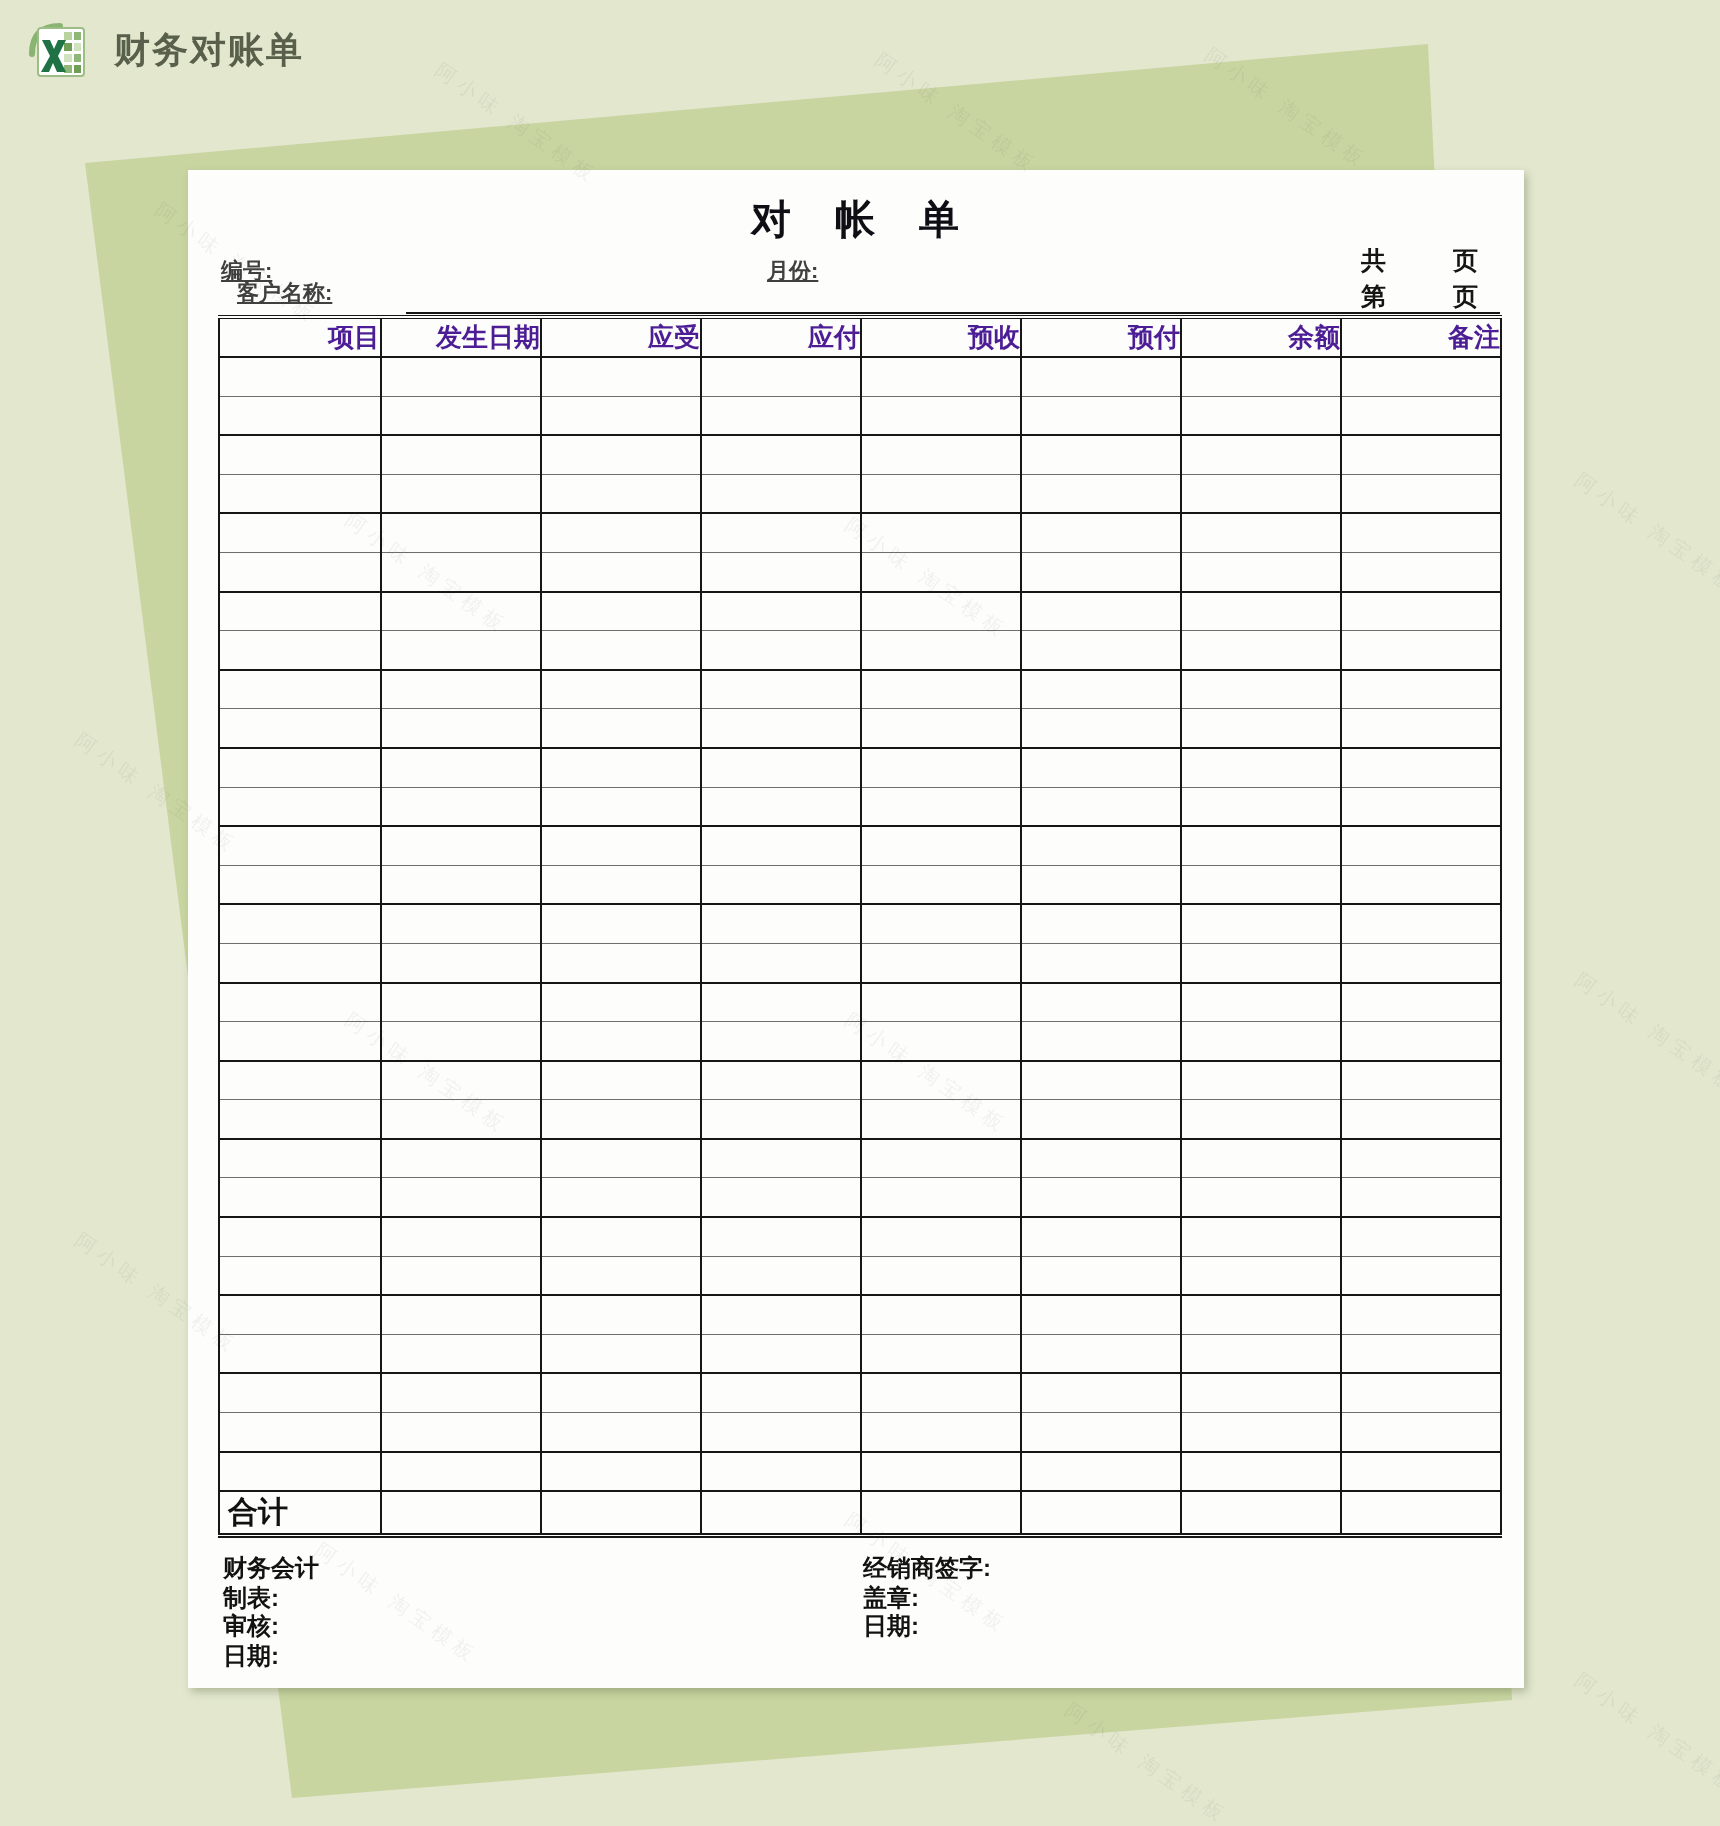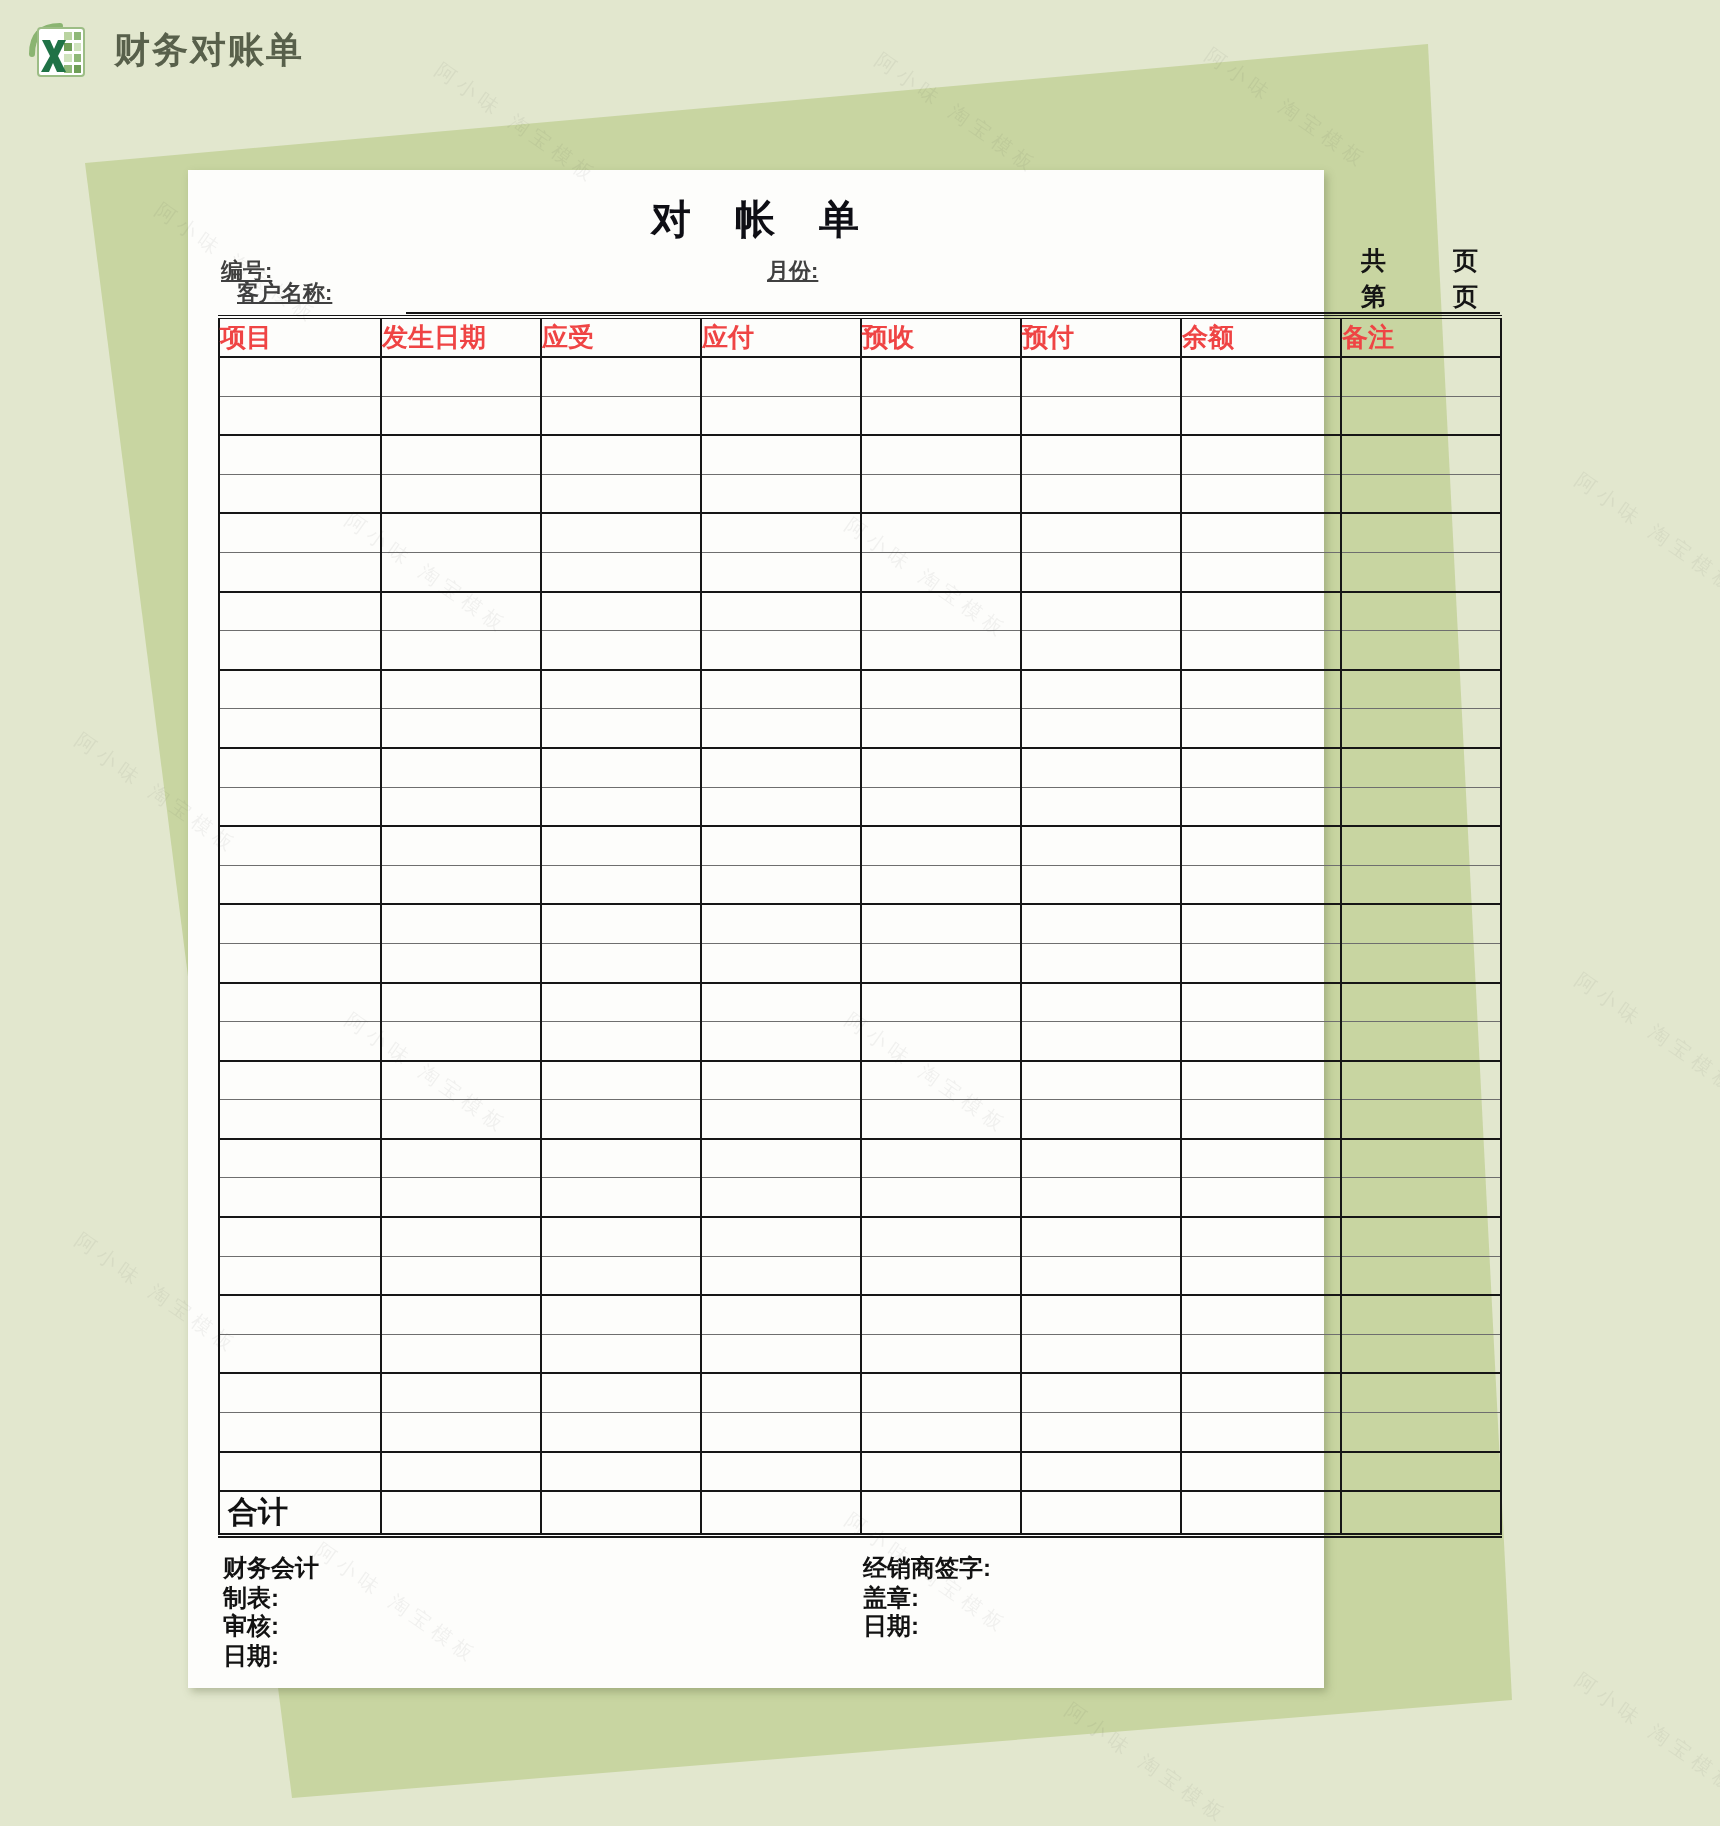--- a/index.html
+++ b/index.html
@@ -22,21 +22,21 @@
     transform:rotate(35deg);
     font-size:20px;letter-spacing:6px;color:#333;opacity:.06;
     white-space:nowrap;
   }
   
   .app-header{position:absolute;left:26px;top:18px;z-index:4;display:flex;align-items:center;}
   .excel-icon{width:64px;height:64px;display:block;}
   .app-title{margin-left:24px;font-size:36px;font-weight:600;color:#58604b;letter-spacing:2px;}
   
   .paper{
-    position:absolute;left:188px;top:170px;width:1136px;height:1518px;
+    position:absolute;left:188px;top:170px;width:1336px;height:1518px;
     background:#fdfdfb;z-index:3;
     box-shadow:3px 4px 8px rgba(90,100,60,.35);
   }
   .doc-title{
     position:absolute;left:0;top:22px;width:100%;text-align:center;
     font-size:40px;font-weight:700;color:#0e0e14;letter-spacing:2px;
   }
   .meta-label{position:absolute;font-size:22px;font-weight:600;color:#404040;white-space:nowrap;text-decoration:underline;}
   .lbl-number{left:33px;top:86px;}
   .lbl-month{left:579px;top:86px;}
@@ -49,23 +49,23 @@
     border-bottom:2px solid #161616;
   }
   
   .sheet{position:absolute;left:30px;top:145px;}
   table.grid{
     border-collapse:collapse;table-layout:fixed;width:1282px;
     border-left:2px solid #161616;border-right:2px solid #161616;
     border-top:4px double #161616;border-bottom:5px double #161616;
   }
   table.grid th{
-    height:37px;font-size:26px;font-weight:700;color:#ef4444;
+    height:37px;font-size:26px;font-weight:700;color:#4c1d95;
     border-left:2px solid #161616;border-right:2px solid #161616;
-    border-bottom:2px solid #161616;padding:0;text-align:left;
+    border-bottom:2px solid #161616;padding:0;text-align:right;
   }
   table.grid td{
     height:37.6px;padding:0;
     border-left:2px solid #161616;border-right:2px solid #161616;
   }
   tr.body-row:nth-child(odd) td{border-bottom:1px solid #6e6e6e;}
   tr.body-row:nth-child(even) td{border-bottom:2px solid #161616;}
   tr.total-row td{height:40px;border-top:2px solid #161616;}
   .total-cell{font-size:30px;font-weight:600;padding-left:8px !important;color:#111;}
   

